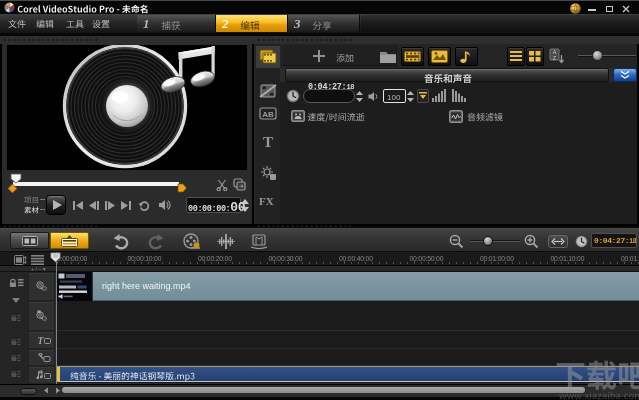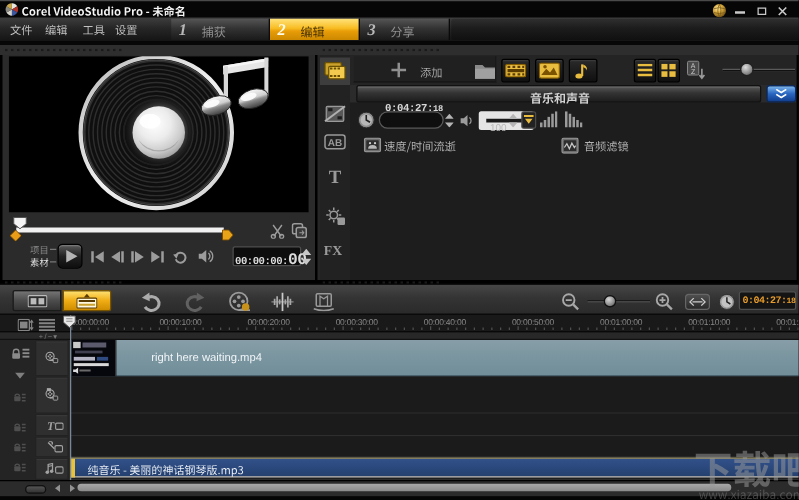--- a/index.html
+++ b/index.html
@@ -402,21 +402,21 @@
 <div class="abs" style="left:303px;top:89px;width:52px;height:14px;background:#0f0f0f;border:1px solid #5a5a5a;border-radius:7px"></div>
 <div class="abs" style="left:308px;top:82px;font-family:'Liberation Mono',monospace;font-size:8.5px;font-weight:bold;color:#d8d8d8;letter-spacing:-0.3px">0:04:27:<span style="font-size:7px">18</span></div>
 <svg class="abs" style="left:356px;top:91px" width="7" height="11" viewBox="0 0 7 11">
     <path d="M3.5 0 L7 4 L0 4Z" fill="#b5b5b5"></path>
     <path d="M3.5 11 L7 7 L0 7Z" fill="#b5b5b5"></path>
   </svg>
 <svg class="abs" style="left:368px;top:91px" width="11" height="11" viewBox="0 0 11 11">
     <path d="M0.5 3.5 L3 3.5 L6 1 L6 10 L3 7.5 L0.5 7.5Z" fill="#9c9c9c"></path>
     <path d="M7.5 3 A3 3 0 0 1 7.5 8" stroke="#9c9c9c" stroke-width="1" fill="none"></path>
   </svg>
-<div class="abs" style="left:383px;top:89px;width:44px;height:14px;background:#1a1a1a;border:6px solid #e5e5e5;border-radius:2px;color:#b8b8b8;font-size:8px;padding:2.5px 0 0 3px">100</div>
+<div class="abs" style="left:383px;top:89px;width:23px;height:14px;background:#1a1a1a;border:1px solid #e5e5e5;border-radius:2px;color:#b8b8b8;font-size:8px;padding:2.5px 0 0 3px">100</div>
 <svg class="abs" style="left:407px;top:91px" width="7" height="11" viewBox="0 0 7 11">
     <path d="M3.5 0 L7 4 L0 4Z" fill="#b5b5b5"></path>
     <path d="M3.5 11 L7 7 L0 7Z" fill="#b5b5b5"></path>
   </svg>
 <div class="abs" style="left:417px;top:89px;width:12px;height:14px;background:#222;border:1px solid #4a4a4a;border-radius:2px"></div>
 <svg class="abs" style="left:419px;top:92px" width="8" height="8" viewBox="0 0 8 8">
     <path d="M0 0 H8 V1.6 H0Z M1 3 L7 3 L4 7Z" fill="#e8bc3f"></path>
   </svg>
 <svg class="abs" style="left:432px;top:89px" width="14" height="13" viewBox="0 0 14 13">
     <g fill="#9a9a9a">
@@ -732,21 +732,21 @@
 <svg class="abs" style="left:57px;top:272px" width="36" height="29" viewBox="0 0 36 29">
 <rect x="1.5" y="1.5" width="6" height="5" fill="#c8c8c8"></rect>
 <rect x="9" y="2" width="19" height="4" fill="#6a6a7e" opacity=".85"></rect>
 <rect x="3" y="8.5" width="22" height="2.2" fill="#4a4a5c" opacity=".85"></rect>
 <rect x="2" y="13.5" width="17" height="3" fill="#c8c8d8" opacity=".9"></rect>
 <rect x="20.5" y="13.5" width="9" height="3" fill="#2e4a80"></rect>
 <rect x="2" y="18.5" width="28" height="2.4" fill="#d8d8d8"></rect>
 <path d="M1.5 23.5 L3.5 23.5 L5.5 22 L5.5 27 L3.5 25.5 L1.5 25.5Z" fill="#dcdcdc"></path>
 <rect x="6.5" y="23.6" width="9" height="1.6" fill="#6a6a6a"></rect>
 </svg>
-<div class="abs" style="left:121px;top:281px;font-size:9px;color:#f0f5f7">right here waiting.mp4</div>
+<div class="abs" style="left:102px;top:281px;font-size:9px;color:#f0f5f7">right here waiting.mp4</div>
 <div class="abs" style="left:56px;top:366px;width:583px;height:16px;background:linear-gradient(#32518a,#24406f);border-top:1px solid #a39a6e;border-bottom:1px solid #c4c4c4;border-left:1px solid #7e9ac8"></div>
 <div class="abs" style="left:56px;top:367px;width:3.5px;height:15px;background:#e8c23a"></div>
 <svg style="position:absolute;left:70px;top:369px;" width="125" height="13" viewBox="0 0 124.73 12.74">
     <path d="M0.4136 9.724 0.5368 10.3664C1.3728 10.1552 2.4992 9.8736 3.5816000000000003 9.6008L3.52 9.0376C2.3672 9.3104 1.1880000000000002 9.5744 0.4136 9.724ZM0.5720000000000001 6.4856C0.7040000000000001 6.4239999999999995 0.9064000000000001 6.3712 2.0504000000000002 6.2216000000000005C1.6456000000000002 6.8024000000000004 1.276 7.26 1.1088 7.436C0.8272 7.752800000000001 0.616 7.9816 0.4312 8.0168C0.4928 8.1752 0.5984 8.4744 0.6336 8.6064C0.8184 8.5008 1.1264 8.4128 3.4760000000000004 7.9376C3.4672 7.8056 3.4672 7.559200000000001 3.4848000000000003 7.3832L1.5752000000000002 7.7352C2.2704 6.9432 2.9568000000000003 5.9752 3.5376000000000003 5.0072L3.0008000000000004 4.6815999999999995C2.8336 5.0072 2.6312 5.3328 2.4376 5.6408L1.2232 5.7728C1.7512 5.0072 2.2704 4.0304 2.6576 3.0888L2.0504000000000002 2.8072C1.6984000000000001 3.872 1.0648 5.0248 0.8536 5.3152C0.66 5.6232 0.5104000000000001 5.8344 0.35200000000000004 5.8696C0.4312 6.0367999999999995 0.5368 6.3536 0.5720000000000001 6.4856ZM3.8456 5.4384V8.4304H5.6056V9.636C5.6056 10.3928 5.7024 10.5688 5.8872 10.700800000000001C6.0808 10.8152 6.3536 10.8592 6.573600000000001 10.8592C6.7232 10.8592 7.1808000000000005 10.8592 7.339200000000001 10.8592C7.559200000000001 10.8592 7.814400000000001 10.8328 7.9904 10.780000000000001C8.1576 10.7184 8.2896 10.6128 8.360000000000001 10.428C8.4304 10.2608 8.474400000000001 9.8384 8.492 9.4864C8.280800000000001 9.4336 8.0432 9.3104 7.8848 9.1784C7.876 9.5656 7.849600000000001 9.8648 7.832000000000001 9.9968C7.7968 10.1288 7.717600000000001 10.1816 7.638400000000001 10.208C7.559200000000001 10.2344 7.4184 10.2432 7.2776000000000005 10.2432C7.1104 10.2432 6.8288 10.2432 6.7056000000000004 10.2432C6.573600000000001 10.2432 6.485600000000001 10.2256 6.388800000000001 10.1904C6.292000000000001 10.1376 6.2568 9.9704 6.2568 9.7064V8.4304H7.392V9.02H8.0256V5.4296H7.392V7.8144H6.2568V4.6112H8.3952V3.9951999999999996H6.2568V2.8335999999999997H5.6056V3.9951999999999996H3.6432V4.6112H5.6056V7.8144H4.470400000000001V5.4384Z M12.628 2.8776C12.760000000000002 3.0976 12.883200000000002 3.3704 12.971200000000001 3.6167999999999996H9.7856V4.215199999999999H16.6936V3.6167999999999996H13.7104C13.6224 3.3439999999999994 13.464000000000002 3.0008 13.279200000000001 2.7455999999999996ZM10.982400000000002 4.4088C11.211200000000002 4.7871999999999995 11.4136 5.3064 11.4928 5.6848H9.284V6.2832H17.1248V5.6848H14.898400000000002C15.118400000000001 5.3152 15.3384 4.8312 15.5408 4.4088L14.828000000000001 4.2328C14.6784 4.6552 14.4144 5.2712 14.194400000000002 5.6848H11.871200000000002L12.188 5.6056C12.1088 5.236 11.8888 4.6815999999999995 11.6072 4.268ZM11.149600000000001 9.064H15.312000000000001V10.023200000000001H11.149600000000001ZM11.149600000000001 8.536V7.6208H15.312000000000001V8.536ZM10.4984 7.0576V10.9208H11.149600000000001V10.5864H15.312000000000001V10.9032H15.9984V7.0576Z M19.6768 7.7616C19.245600000000003 8.5448 18.5592 9.3808 17.9344 9.926400000000001C18.0928 10.032 18.3568 10.2432 18.48 10.3576C19.087200000000003 9.7504 19.8264 8.8176 20.319200000000002 7.972799999999999ZM23.689600000000002 8.0344C24.332 8.7384 25.088800000000003 9.724 25.440800000000003 10.3312L26.048000000000002 10.0144C25.687200000000004 9.416 24.895200000000003 8.4656 24.2616 7.7704ZM18.735200000000003 7.1192C18.8232 7.04 19.184 7.0047999999999995 19.773600000000002 7.0047999999999995H21.8416V10.0496C21.8416 10.1904 21.78 10.2344 21.6304 10.2432C21.480800000000002 10.2432 20.9616 10.252 20.398400000000002 10.2344C20.4952 10.4192 20.600800000000003 10.7096 20.636000000000003 10.894400000000001C21.3928 10.894400000000001 21.8416 10.8856 22.132 10.7712C22.413600000000002 10.6656 22.5104 10.472 22.5104 10.0496V7.0047999999999995H25.7312L25.740000000000002 6.336H22.5104V4.5672H21.8416V6.336H19.3688C19.5272 5.676 19.6856 4.8488 19.756 4.0656C21.6656 4.021599999999999 23.900800000000004 3.8456 25.3 3.4936L24.9216 2.9128C23.575200000000002 3.2648 21.102400000000003 3.4319999999999995 19.1048 3.4848C19.087200000000003 4.5056 18.858400000000003 5.6408 18.788 5.9312C18.7088 6.247999999999999 18.6296 6.4504 18.5152 6.494400000000001C18.585600000000003 6.6616 18.700000000000003 6.978400000000001 18.735200000000003 7.1192Z M28.776000000000003 8.052H31.0288V7.436H28.776000000000003Z M39.512 2.7808C39.336 3.1591999999999993 39.010400000000004 3.6872 38.7464 4.048H36.4144L36.74 3.8983999999999996C36.5992 3.5816 36.2824 3.1239999999999997 35.9656 2.7808L35.3848 3.0271999999999997C35.6576 3.3263999999999996 35.9216 3.7311999999999994 36.071200000000005 4.048H34.2584V4.6376H37.444V5.3591999999999995H34.6896V5.9312H37.444V6.6792H33.8888V7.268800000000001H37.3736C37.3384 7.5064 37.303200000000004 7.7352 37.2504 7.946400000000001H34.1176V8.5448H37.0568C36.652 9.4424 35.7808 10.0056 33.7568 10.296C33.88 10.4456 34.0384 10.7184 34.0912 10.8856C36.370400000000004 10.507200000000001 37.3208 9.7768 37.7608 8.6064C38.456 9.8824 39.6528 10.604000000000001 41.4304 10.8856C41.5184 10.700800000000001 41.6944 10.4192 41.844 10.2784C40.216 10.0848 39.0544 9.5216 38.4296 8.5448H41.641600000000004V7.946400000000001H37.9544C37.998400000000004 7.7352 38.0336 7.5064 38.06 7.268800000000001H41.756V6.6792H38.1128V5.9312H40.946400000000004V5.3591999999999995H38.1128V4.6376H41.3424V4.048H39.4768C39.7144 3.7311999999999994 39.9784 3.3527999999999993 40.1984 2.992Z M43.955999999999996 6.6968C44.263999999999996 7.26 44.6248 8.008 44.800799999999995 8.4832L45.337599999999995 8.2456C45.1616 7.7791999999999994 44.792 7.0576 44.4664 6.5032ZM47.8104 6.7936C48.1272 7.3392 48.514399999999995 8.0696 48.6904 8.5272L49.209599999999995 8.2896C49.0336 7.8408 48.6464 7.128 48.312 6.591200000000001ZM42.6624 3.3439999999999994V3.9863999999999997H50.5296V3.3439999999999994ZM43.1464 4.8928V10.9032H43.7624V5.5H45.5312V10.0936C45.5312 10.1992 45.495999999999995 10.2344 45.3904 10.2344C45.2848 10.2344 44.950399999999995 10.2344 44.5896 10.2256C44.6776 10.4016 44.7656 10.6832 44.792 10.8592C45.3288 10.868 45.663199999999996 10.8504 45.891999999999996 10.7448C46.111999999999995 10.6304 46.1824 10.4456 46.1824 10.0936V4.8928ZM46.9568 4.8928V10.9032H47.581599999999995V5.5H49.4648V10.1112C49.4648 10.216800000000001 49.4208 10.252 49.3152 10.2608C49.209599999999995 10.2608 48.8488 10.2608 48.4704 10.252C48.5584 10.428 48.6376 10.700800000000001 48.664 10.868C49.236 10.868 49.588 10.8592 49.8256 10.7624C50.0456 10.6568 50.116 10.4632 50.116 10.1112V4.8928Z M55.85359999999999 6.4856C56.337599999999995 7.128 56.93599999999999 8.008 57.199999999999996 8.5448L57.7632 8.1928C57.47279999999999 7.6736 56.86559999999999 6.82 56.364 6.1952ZM53.108 2.7984C53.0376 3.2207999999999997 52.888 3.8015999999999996 52.74719999999999 4.2328H51.761599999999994V10.6832H52.36879999999999V9.988H54.824V4.2328H53.3544C53.504 3.8544 53.6712 3.3616 53.8208 2.9215999999999998ZM52.36879999999999 4.8224H54.21679999999999V6.6792H52.36879999999999ZM52.36879999999999 9.3896V7.26H54.21679999999999V9.3896ZM56.258399999999995 2.7808C55.9768 3.9951999999999996 55.501599999999996 5.2096 54.8944 5.9928C55.0528 6.0808 55.325599999999994 6.2656 55.44879999999999 6.3712C55.748 5.9488 56.029599999999995 5.412 56.275999999999996 4.8136H58.5288C58.423199999999994 8.3424 58.282399999999996 9.6976 58.0008 9.9968C57.895199999999996 10.120000000000001 57.798399999999994 10.1464 57.6224 10.1464C57.419999999999995 10.1464 56.891999999999996 10.1376 56.31119999999999 10.0936C56.4344 10.2608 56.5136 10.5424 56.5312 10.7272C57.023999999999994 10.7536 57.5432 10.7712 57.8424 10.7448C58.1592 10.7096 58.352799999999995 10.6392 58.5552 10.3752C58.907199999999996 9.944 59.03039999999999 8.58 59.1624 4.5408C59.1712 4.4528 59.1712 4.2063999999999995 59.1712 4.2063999999999995H56.5136C56.654399999999995 3.7927999999999997 56.78639999999999 3.3527999999999993 56.891999999999996 2.9215999999999998Z M61.16879999999999 3.1151999999999997C61.46799999999999 3.476 61.80239999999999 3.96 61.96079999999999 4.2856L62.49759999999999 3.9336C62.33039999999999 3.6343999999999994 61.987199999999994 3.168 61.679199999999994 2.8247999999999998ZM64.16959999999999 6.6175999999999995H65.40159999999999V7.8672H64.16959999999999ZM64.16959999999999 6.028V4.8048H65.40159999999999V6.028ZM67.30239999999999 6.6175999999999995V7.8672H66.044V6.6175999999999995ZM67.30239999999999 6.028H66.044V4.8048H67.30239999999999ZM65.40159999999999 2.816V4.2063999999999995H63.56239999999999V8.8792H64.16959999999999V8.4656H65.40159999999999V10.9032H66.044V8.4656H67.30239999999999V8.8176H67.93599999999999V4.2063999999999995H66.044V2.816ZM60.25359999999999 4.3296V4.9368H62.48879999999999C61.94319999999999 6.0367999999999995 60.992799999999995 7.0928 60.07759999999999 7.6736C60.17439999999999 7.7968 60.31519999999999 8.1312 60.367999999999995 8.316C60.72879999999999 8.052 61.10719999999999 7.7264 61.46799999999999 7.348V10.9032H62.075199999999995V7.0928C62.40959999999999 7.4712 62.79679999999999 7.9552 62.98159999999999 8.2104L63.377599999999994 7.6648C63.21039999999999 7.4712 62.55919999999999 6.8024000000000004 62.20719999999999 6.468C62.63839999999999 5.8872 63.01679999999999 5.236 63.27199999999999 4.5584L62.93759999999999 4.3031999999999995L62.82319999999999 4.3296Z M69.46719999999999 3.4496C69.91599999999998 3.8456 70.47919999999999 4.4088 70.7344 4.7696L71.192 4.2943999999999996C70.9104 3.9512 70.3384 3.4231999999999996 69.88959999999999 3.0447999999999995ZM72.26559999999999 7.6296V10.912H72.9168V10.5512H75.8384V10.8768H76.52479999999998V7.6296H74.71199999999999V6.1512H77.03519999999999V5.5264H74.71199999999999V3.8279999999999994C75.3984 3.7047999999999996 76.04959999999998 3.564 76.5688 3.4055999999999997L76.1112 2.8776C75.10799999999999 3.2032 73.32159999999999 3.476 71.79919999999998 3.6343999999999994C71.86959999999999 3.784 71.95759999999999 4.0304 71.99279999999999 4.18C72.64399999999999 4.118399999999999 73.35679999999999 4.0392 74.04319999999998 3.9336V5.5264H71.80799999999999V6.1512H74.04319999999998V7.6296ZM72.9168 9.9528V8.2368H75.8384V9.9528ZM68.97439999999999 5.5792V6.2128H70.20639999999999V9.284C70.20639999999999 9.6976 69.8984 10.023200000000001 69.73119999999999 10.1464C69.85439999999998 10.2696 70.04799999999999 10.5248 70.1184 10.6656C70.25039999999998 10.4896 70.48799999999999 10.296 71.99279999999999 9.1168C71.91359999999999 8.9936 71.79039999999999 8.7384 71.72879999999999 8.571200000000001L70.8312 9.2576V5.5792Z M78.91839999999999 2.8423999999999996C78.65439999999998 3.6608 78.19679999999998 4.4528 77.67759999999998 4.9719999999999995C77.7832 5.1128 77.95919999999998 5.4472 78.02079999999998 5.588C78.32 5.28 78.61039999999998 4.8839999999999995 78.85679999999999 4.4528H80.8808V3.8191999999999995H79.19119999999998C79.31439999999999 3.5552 79.41999999999999 3.2824 79.51679999999999 3.0096ZM79.0944 10.8504C79.22639999999998 10.7096 79.46399999999998 10.5776 80.93359999999998 9.812C80.88959999999999 9.68 80.83679999999998 9.4248 80.81919999999998 9.2488L79.78079999999999 9.7504V7.788H80.96879999999999V7.1808H79.78079999999999V5.9928H80.76639999999999V5.3944H78.37279999999998V5.9928H79.15599999999999V7.1808H77.92399999999999V7.788H79.15599999999999V9.7152C79.15599999999999 10.0584 78.96239999999999 10.208 78.81279999999998 10.2784C78.91839999999999 10.4192 79.05039999999998 10.692 79.0944 10.8504ZM81.17999999999999 3.2824V10.9032H81.79599999999999V3.872H84.94639999999998V10.032C84.94639999999998 10.164 84.89359999999999 10.208 84.77039999999998 10.208C84.64719999999998 10.208 84.23359999999998 10.216800000000001 83.77599999999998 10.1992C83.86399999999999 10.3576 83.96079999999999 10.6304 83.98719999999999 10.7888C84.62079999999999 10.7888 84.99919999999999 10.780000000000001 85.23679999999999 10.6744C85.47439999999999 10.5688 85.56239999999998 10.3928 85.56239999999998 10.0408V3.2824ZM84.00479999999999 4.1975999999999996C83.82879999999999 4.9104 83.62639999999999 5.6232 83.38879999999999 6.3096C83.08959999999999 5.764 82.77279999999999 5.2272 82.47359999999999 4.7344L82.00719999999998 4.9807999999999995C82.37679999999999 5.5968 82.77279999999999 6.3096 83.1248 7.0136C82.75519999999999 7.972799999999999 82.31519999999999 8.844 81.83999999999999 9.5128C81.98079999999999 9.592 82.23599999999999 9.7504 82.33279999999999 9.8384C82.73759999999999 9.2312 83.11599999999999 8.492 83.45039999999999 7.6736C83.74959999999999 8.2896 84.00479999999999 8.8792 84.17199999999998 9.3544L84.6736 9.0816C84.47119999999998 8.492 84.12799999999999 7.744 83.73199999999999 6.9696C84.04879999999999 6.116 84.32159999999999 5.2096 84.55919999999999 4.3031999999999995Z M89.95359999999998 7.462400000000001C90.31439999999998 7.744 90.71039999999998 8.1576 90.91279999999999 8.4568H87.75359999999998V9.02H92.21519999999998C91.76639999999999 9.5216 91.18559999999998 10.1552 90.66639999999998 10.6744L91.25599999999999 10.9648C91.95119999999999 10.2344 92.76959999999998 9.345600000000001 93.34159999999999 8.668L92.86639999999998 8.4128L92.75199999999998 8.4568H90.96559999999998L91.43199999999999 8.14C91.22959999999999 7.849600000000001 90.81599999999999 7.4536 90.42879999999998 7.172000000000001ZM86.74159999999998 5.632V6.1688H90.26159999999999L90.27039999999998 5.632H88.87999999999998V4.9192H90.05919999999999V4.4176H88.87999999999998V3.7311999999999994H90.21759999999999V3.2119999999999997H86.78559999999999V3.7311999999999994H88.25519999999999V4.4176H87.01439999999998V4.9192H88.25519999999999V5.632ZM90.51679999999999 5.9312 90.26159999999999 6.1688C89.41679999999998 6.8992 87.99999999999999 7.5504 86.53039999999999 7.9816C86.67119999999998 8.104800000000001 86.87359999999998 8.36 86.96159999999999 8.5184C88.33439999999999 8.0696 89.60159999999999 7.4448 90.53439999999998 6.688000000000001C91.36159999999998 7.3128 92.85759999999999 8.0784 94.23919999999998 8.448C94.33599999999998 8.272 94.53839999999998 8.0168 94.67919999999998 7.8759999999999994C93.27119999999998 7.568 91.73999999999998 6.8904 90.94799999999998 6.3096L91.07119999999999 6.1864L91.05359999999999 6.1776H94.48559999999998V5.6408H92.97199999999998V4.9016H94.24799999999999V4.3999999999999995H92.97199999999998V3.7311999999999994H94.38879999999999V3.2119999999999997H90.79839999999999V3.7311999999999994H92.32959999999999V4.3999999999999995H91.05359999999999V4.9016H92.32959999999999V5.6408H90.91279999999999V6.116Z M95.91999999999999 2.992V6.494400000000001C95.91999999999999 7.8232 95.84079999999999 9.4072 95.25999999999998 10.5336C95.40959999999998 10.6216 95.62959999999998 10.8152 95.73519999999998 10.9384C96.25439999999998 10.032 96.43919999999999 8.8792 96.50079999999998 7.7176H97.71519999999998V10.9032H98.32239999999999V7.1192H96.51839999999999L96.52719999999998 6.4856V5.8431999999999995H98.85919999999999V5.2536H98.08479999999999V2.7984H97.47759999999998V5.2536H96.52719999999998V2.992ZM102.49359999999999 5.9928C102.29999999999998 6.996 101.96559999999998 7.849600000000001 101.53439999999998 8.5536C101.10319999999999 7.8144 100.79519999999998 6.9432 100.59279999999998 5.9928ZM99.24639999999998 3.4143999999999997V6.4504C99.24639999999998 7.7616 99.16719999999998 9.416 98.48959999999998 10.5864C98.64799999999998 10.6656 98.90319999999998 10.8416 99.01759999999999 10.956C99.77439999999999 9.6976 99.87999999999998 7.9288 99.87999999999998 6.4504V5.9928H100.06479999999998C100.29359999999998 7.172000000000001 100.64559999999999 8.2192 101.15599999999998 9.0816C100.68079999999998 9.6712 100.12639999999998 10.1112 99.51919999999998 10.3928C99.65999999999998 10.516 99.82719999999998 10.7712 99.91519999999998 10.9296C100.51359999999998 10.6216 101.05919999999998 10.1904 101.52559999999998 9.636C101.93919999999999 10.1816 102.43199999999999 10.6128 103.02159999999998 10.9296C103.11839999999998 10.7624 103.32079999999998 10.5248 103.47039999999998 10.4016C102.85439999999998 10.1112 102.33519999999999 9.68 101.91279999999998 9.1256C102.53759999999998 8.2016 102.98639999999997 6.996 103.19759999999998 5.4648L102.80159999999998 5.3591999999999995L102.69599999999998 5.3856H99.87999999999998V3.9424C101.08559999999999 3.8456 102.39679999999998 3.6784 103.33839999999998 3.4496L102.92479999999998 2.8864C102.03599999999999 3.1151999999999997 100.53999999999998 3.3087999999999997 99.24639999999998 3.4143999999999997Z M105.01919999999998 10.3224C105.33599999999998 10.3224 105.59999999999998 10.076 105.59999999999998 9.7152C105.59999999999998 9.345600000000001 105.33599999999998 9.0992 105.01919999999998 9.0992C104.69359999999998 9.0992 104.43839999999997 9.345600000000001 104.43839999999997 9.7152C104.43839999999997 10.076 104.69359999999998 10.3224 105.01919999999998 10.3224Z M107.05199999999998 10.208H107.86159999999998V6.7408C108.29279999999997 6.247999999999999 108.69759999999998 6.0104 109.05839999999998 6.0104C109.66559999999997 6.0104 109.94719999999998 6.3888 109.94719999999998 7.2864V10.208H110.74799999999998V6.7408C111.19679999999998 6.247999999999999 111.58399999999997 6.0104 111.95359999999998 6.0104C112.56079999999997 6.0104 112.84239999999997 6.3888 112.84239999999997 7.2864V10.208H113.64319999999998V7.1808C113.64319999999998 5.9664 113.17679999999997 5.3064 112.19999999999997 5.3064C111.61039999999997 5.3064 111.11759999999998 5.6848 110.61599999999997 6.2216000000000005C110.42239999999998 5.6584 110.03519999999997 5.3064 109.29599999999998 5.3064C108.72399999999998 5.3064 108.23119999999997 5.6672 107.80879999999998 6.1248H107.79119999999998L107.71199999999997 5.4296H107.05199999999998Z M115.20079999999997 12.2232H116.01039999999998V10.604000000000001L115.98399999999997 9.768C116.41519999999997 10.1288 116.87279999999997 10.3224 117.30399999999997 10.3224C118.39519999999997 10.3224 119.38079999999997 9.3808 119.38079999999997 7.744C119.38079999999997 6.2656 118.71199999999997 5.3064 117.47999999999998 5.3064C116.92559999999997 5.3064 116.38879999999997 5.6232 115.95759999999997 5.984H115.93999999999997L115.86079999999997 5.4296H115.20079999999997ZM117.17199999999997 9.6448C116.85519999999997 9.6448 116.43279999999997 9.5216 116.01039999999998 9.152000000000001V6.635199999999999C116.46799999999998 6.2128 116.88159999999996 5.984 117.27759999999996 5.984C118.19279999999996 5.984 118.54479999999997 6.688000000000001 118.54479999999997 7.752800000000001C118.54479999999997 8.932 117.96399999999997 9.6448 117.17199999999997 9.6448Z M122.16159999999998 10.3224C123.31439999999998 10.3224 124.23839999999997 9.636 124.23839999999997 8.4832C124.23839999999997 7.5944 123.63119999999998 7.0312 122.87439999999997 6.8464V6.8024000000000004C123.56079999999997 6.5648 124.01839999999997 6.0367999999999995 124.01839999999997 5.2536C124.01839999999997 4.2328 123.22639999999997 3.6432 122.13519999999997 3.6432C121.39599999999997 3.6432 120.82399999999997 3.9688 120.33999999999997 4.4088L120.77119999999998 4.9192C121.14079999999997 4.5496 121.58959999999998 4.2943999999999996 122.10879999999997 4.2943999999999996C122.78639999999997 4.2943999999999996 123.19999999999997 4.6992 123.19999999999997 5.3152C123.19999999999997 6.0104 122.75119999999997 6.5472 121.41359999999997 6.5472V7.1632C122.90959999999997 7.1632 123.41999999999997 7.6736 123.41999999999997 8.4568C123.41999999999997 9.196 122.88319999999997 9.6536 122.10879999999997 9.6536C121.37839999999997 9.6536 120.89439999999998 9.3016 120.51599999999998 8.9144L120.10239999999997 9.4336C120.52479999999997 9.9 121.15839999999997 10.3224 122.16159999999998 10.3224Z" fill="#eef2f8" fill-opacity="1.0"></path>
   </svg>
 <div class="abs" style="left:56px;top:252px;width:1px;height:132px;background:#7a8894"></div>
 <svg class="abs" style="left:50px;top:252px" width="11" height="11" viewBox="0 0 11 11">
     <path d="M0.8 0.8 L10.2 0.8 L10.2 5.8 L5.5 10 L0.8 5.8Z" fill="#e8e8e8" stroke="#5a5a5a" stroke-width=".8"></path>
     <path d="M3 3 L8 3 M3 5 L8 5" stroke="#8a8a8a" stroke-width=".8"></path>
   </svg>

